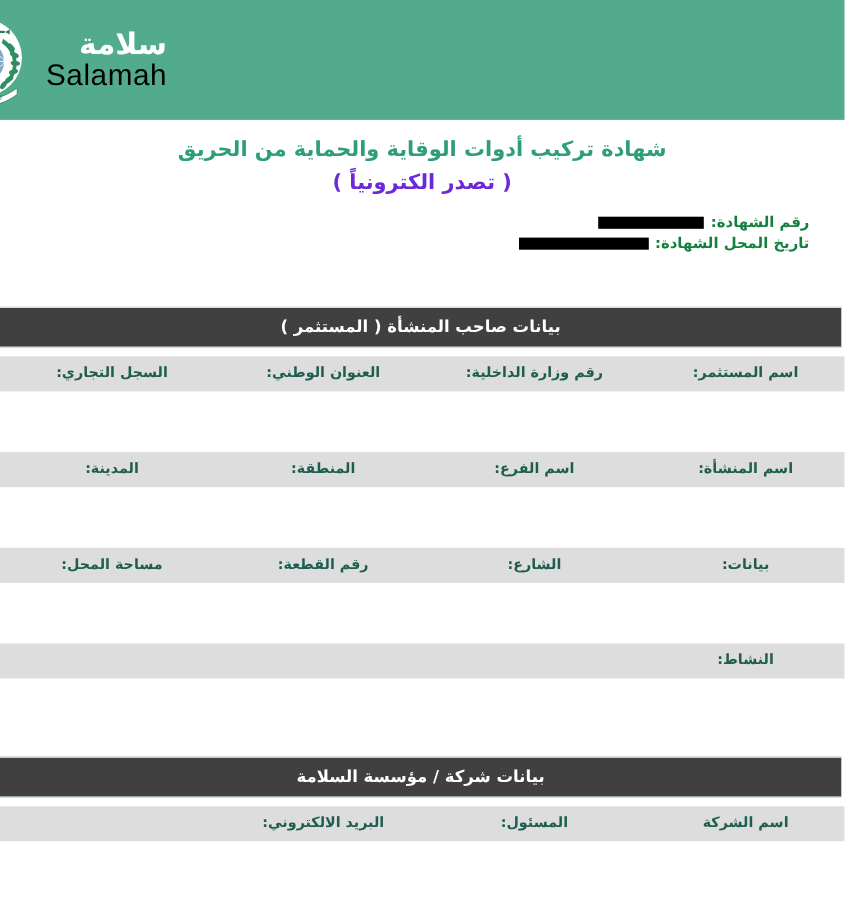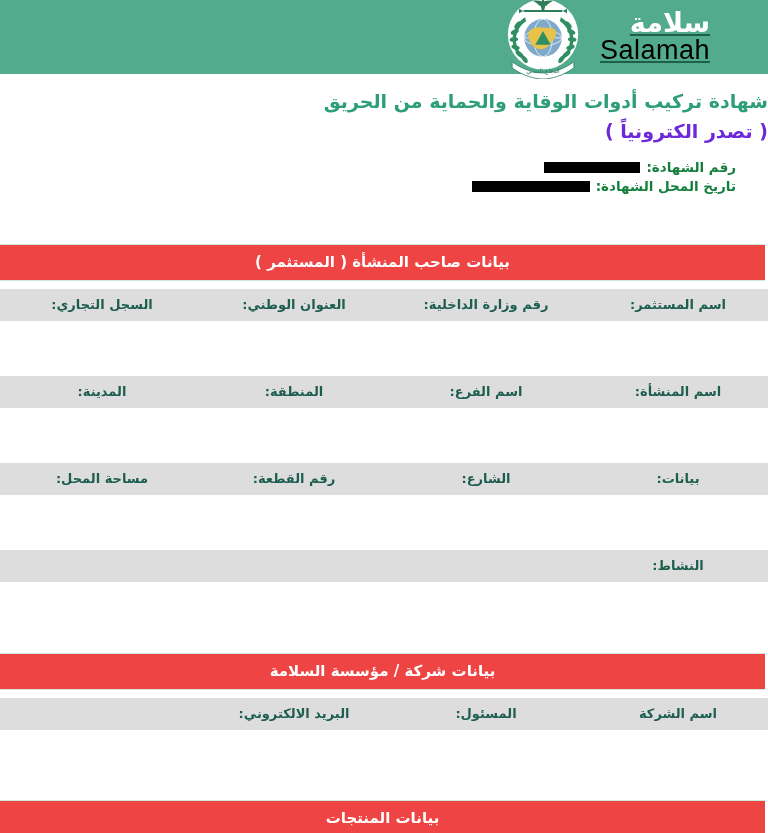--- a/index.html
+++ b/index.html
@@ -12,28 +12,27 @@
     height: 833px;
     overflow: hidden;
     font-family: "DejaVu Sans", "Liberation Sans", sans-serif;
     color: #1d5e4f;
     position: relative;
   }
 
   
   .header-band {
     width: 768px;
-    height: 74px;
+    height: 109px;
     background: #53ab8e;
     display: flex;
     align-items: center;
-    justify-content: flex-start;
+    justify-content: flex-end;
     box-sizing: border-box;
     position: relative;
-    text-decoration: underline;
   }
   .header-inner {
     display: flex;
     flex-direction: row;
     align-items: center;
     gap: 14px;
     transform: translateX(-58px);
   }
   .brand-text {
     display: flex;
@@ -56,20 +55,21 @@
   }
   .emblem {
     width: 86px;
     height: 84px;
     flex: 0 0 auto;
     display: block;
   }
 
   
   .title-wrap {
+    text-align: center;
     padding-top: 16px;
   }
   .doc-title {
     color: #2e9e78;
     font-size: 19px;
     font-weight: 700;
     line-height: 1.25;
     margin: 0;
   }
   .doc-subtitle {
@@ -104,21 +104,21 @@
     background: #000000;
     height: 11px;
     margin-right: 6px;
     display: inline-block;
   }
   .redacted.w1 { width: 96px; }
   .redacted.w2 { width: 118px; }
 
   
   .section-band {
-    background: #ef4444;
+    background: #404040;
     height: 37px;
     margin-left: 0;
     margin-right: 3px;
     display: flex;
     align-items: center;
     justify-content: center;
     box-sizing: border-box;
     border-top: 1px solid #cfe6dc;
     border-bottom: 1px solid #cfe6dc;
   }

